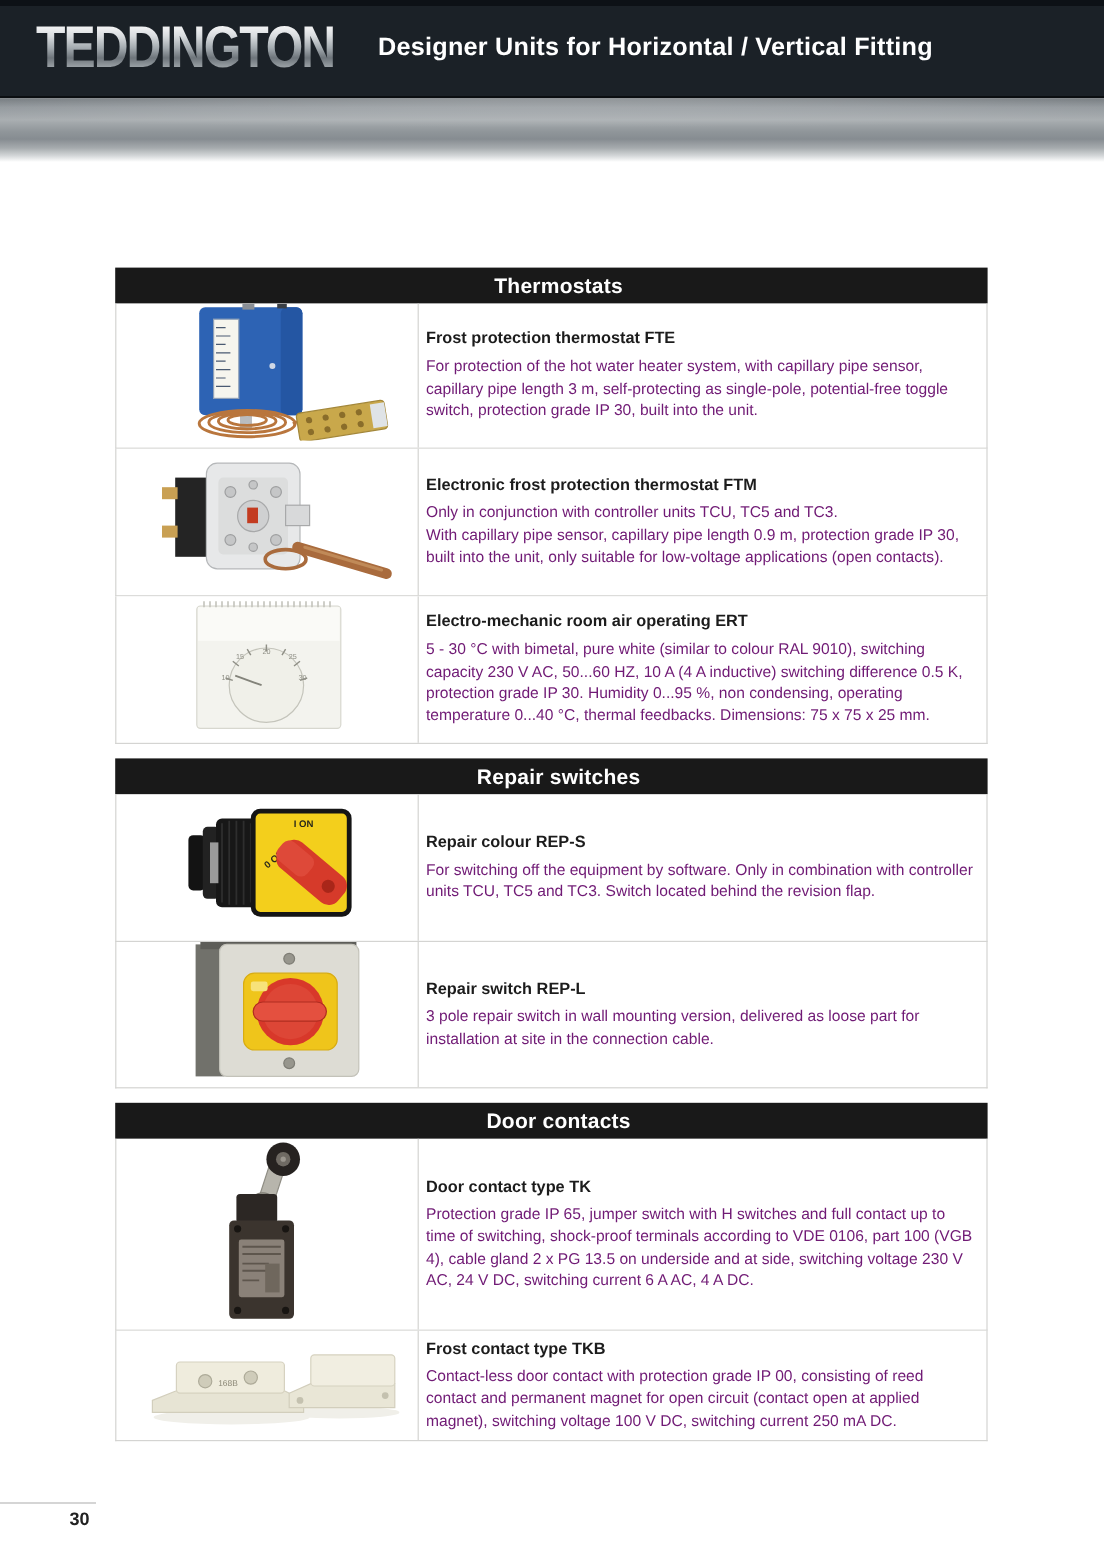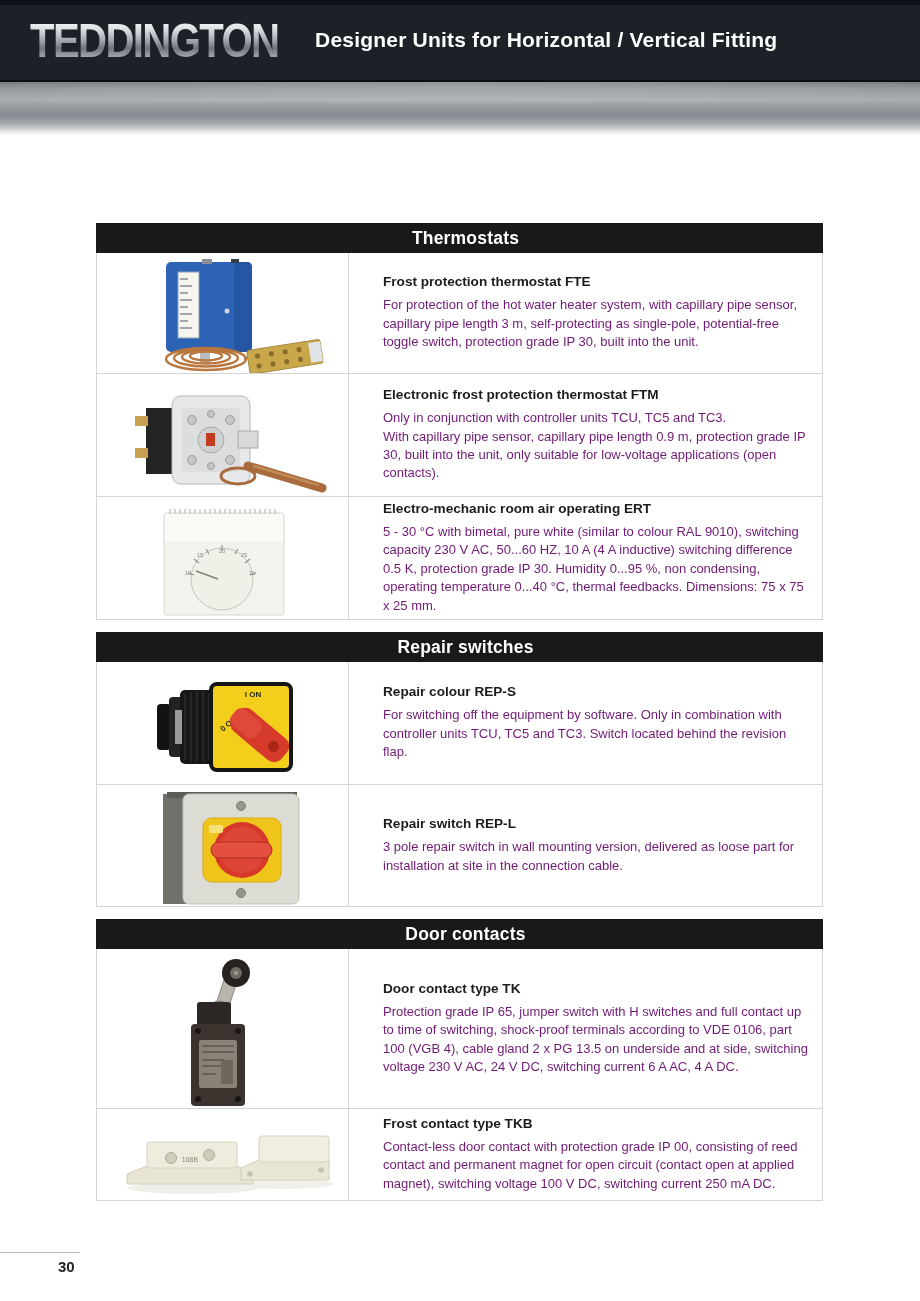--- a/index.html
+++ b/index.html
@@ -42,26 +42,25 @@
   .section-bar {
     height:30px; background:#191919; color:#ffffff;
     font-size:17.5px; font-weight:700; text-align:center; line-height:30px;
     letter-spacing:0.2px;
     padding-left:12px;
   }
   .row {
     display:flex;
     border-left:1px solid #d4d4d2; border-right:1px solid #d4d4d2; border-bottom:1px solid #d4d4d2;
     background:#ffffff;
-    gap:28px;
   }
   .img-cell {
     width:252px; flex:0 0 252px;
     border-right:1px solid #d4d4d2;
-    display:flex; align-items:flex-end; justify-content:center;
+    display:flex; align-items:flex-start; justify-content:center;
     overflow:hidden;
   }
   .text-cell {
     flex:1; display:flex; flex-direction:column; justify-content:center;
     padding:10px 10px 10px 6px;
   }
   .row-title { font-size:13.6px; font-weight:700; color:#1c1c1c; margin-bottom:7px; }
   .row-desc  { font-size:13px; line-height:1.42; color:#701a75; white-space:pre-line; }
 
   

